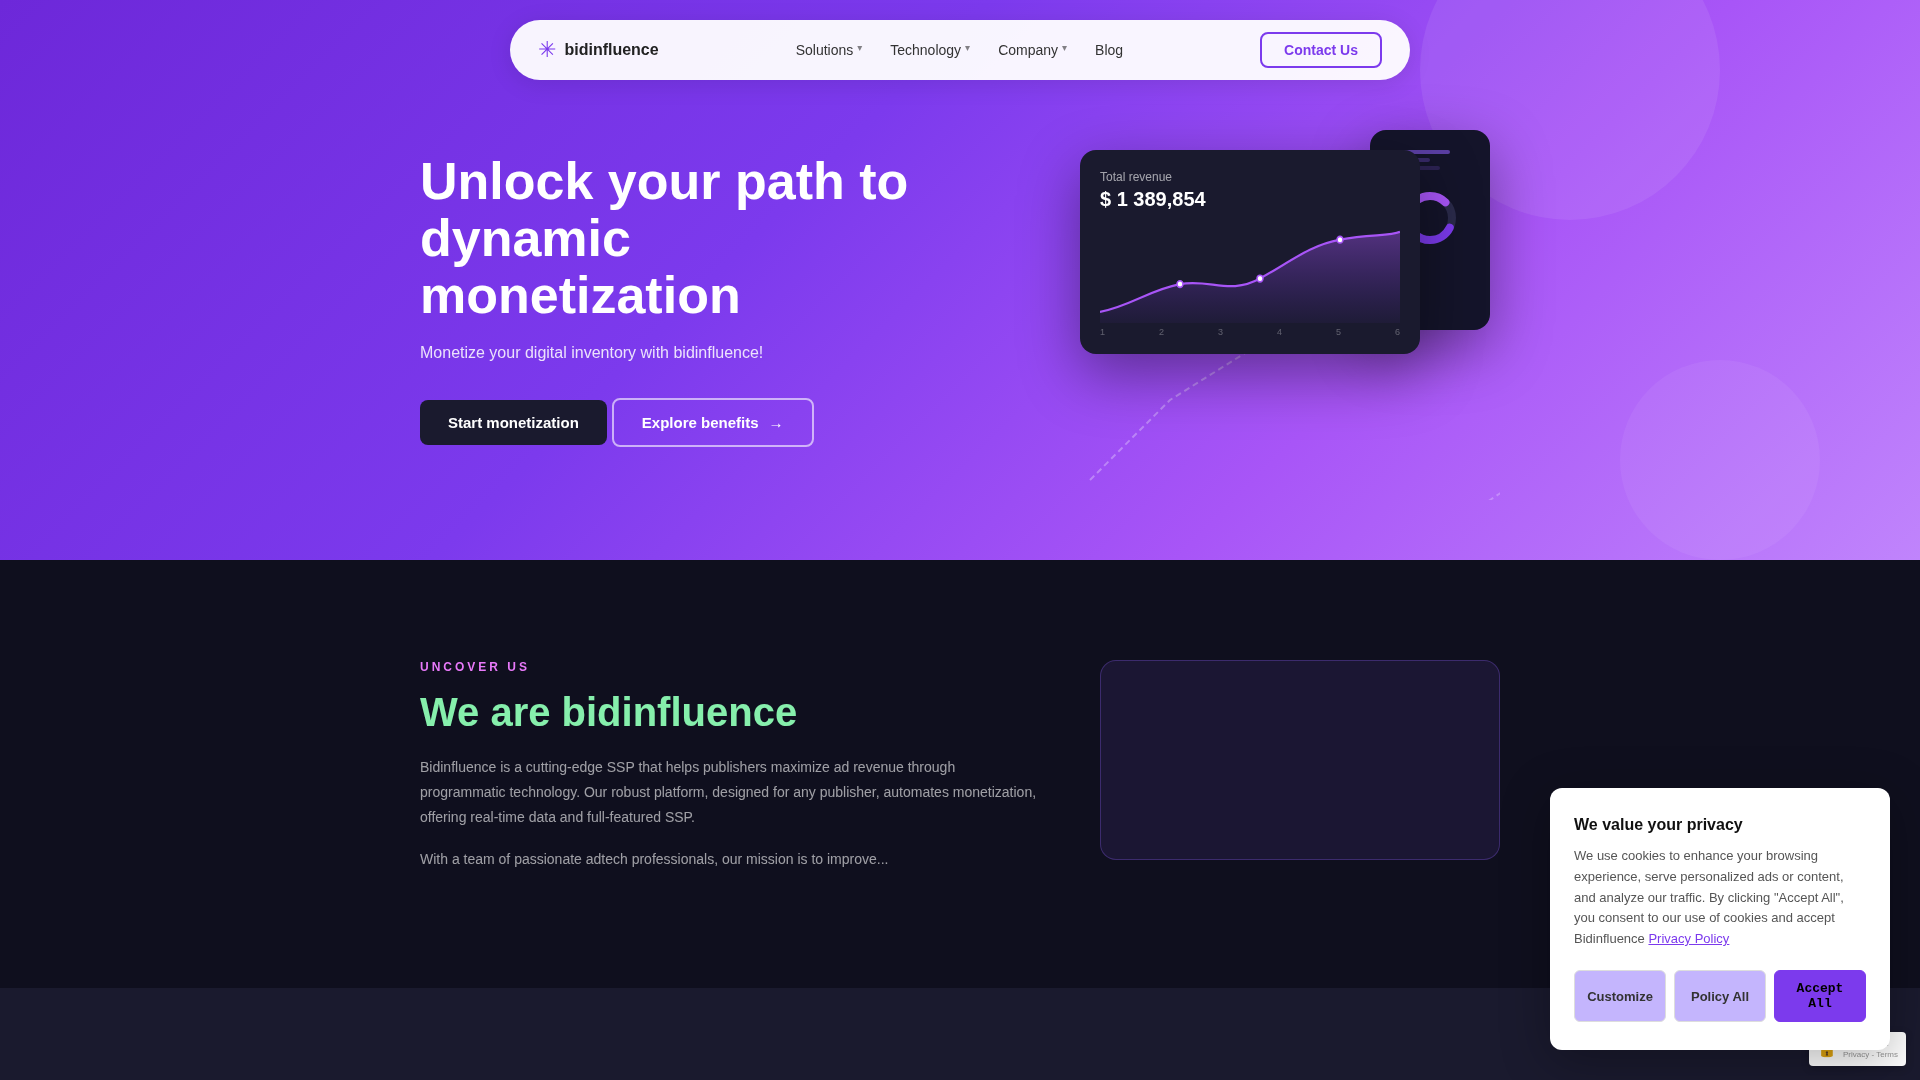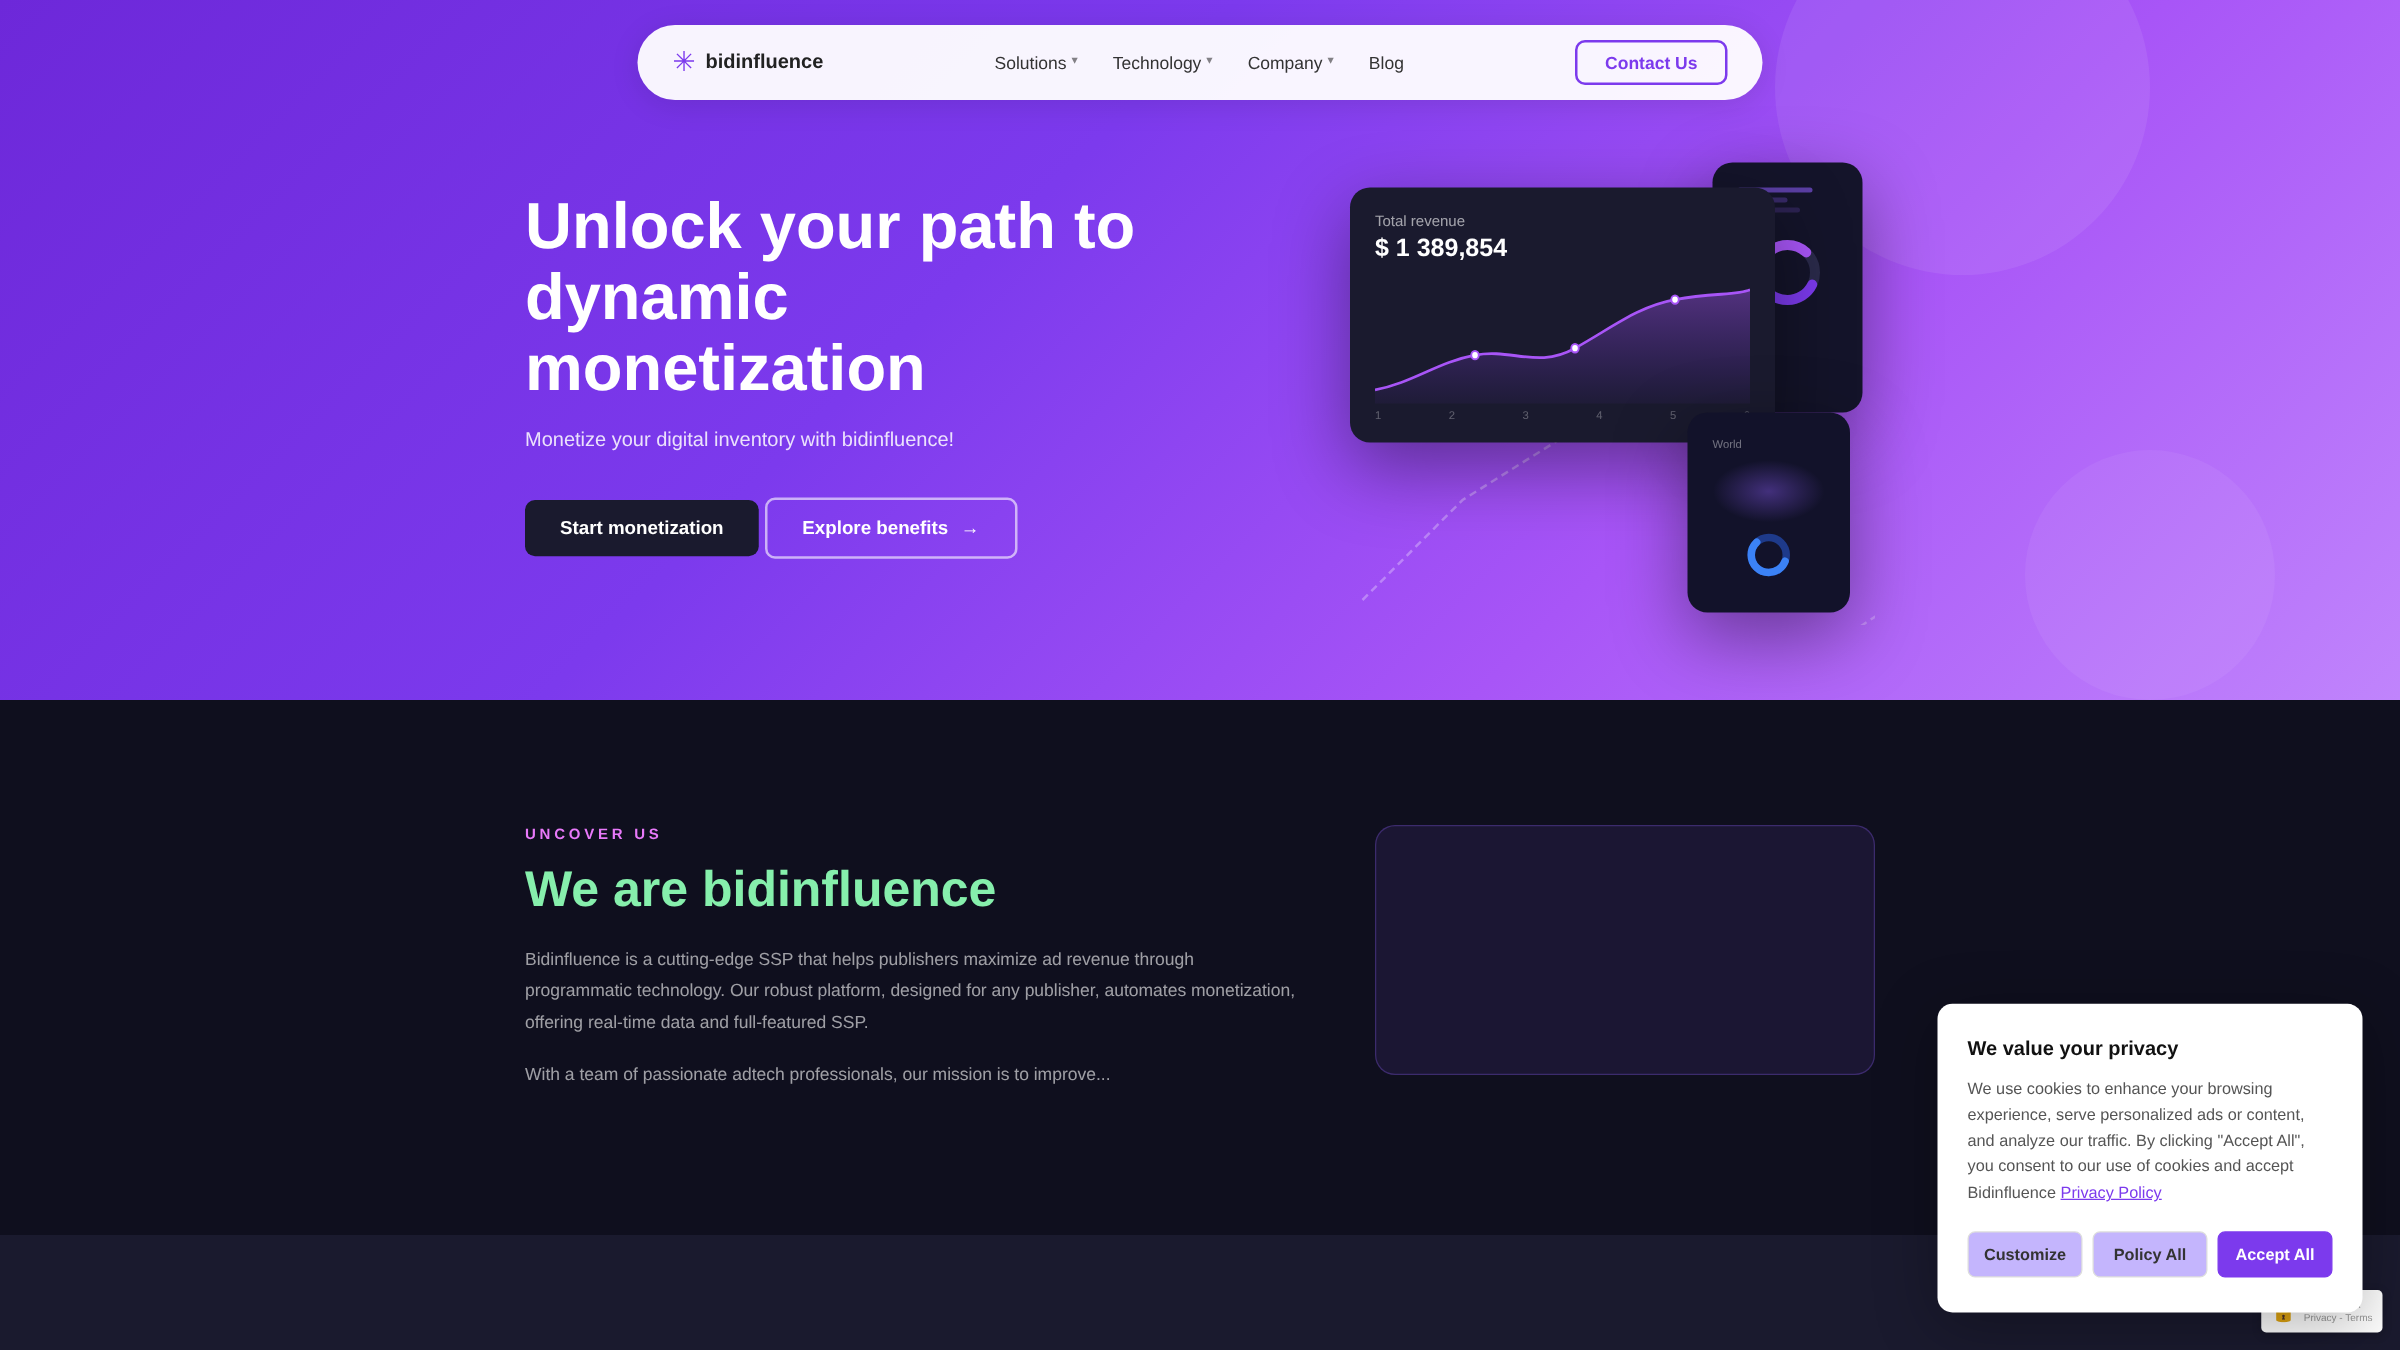--- a/index.html
+++ b/index.html
@@ -80,21 +80,21 @@
     }
     .cookie-title { font-size: 16px; font-weight: 700; color: #111; margin-bottom: 12px; }
     .cookie-text { font-size: 13px; color: #555; line-height: 1.6; margin-bottom: 20px; }
     .cookie-link { color: #7c3aed; text-decoration: underline; cursor: pointer; }
     .cookie-buttons { display: flex; gap: 8px; }
     .cookie-btn {
       flex: 1; padding: 10px 8px; font-size: 13px; font-weight: 600;
       border-radius: 6px; cursor: pointer; border: 1px solid #ddd; background: #c4b5fd; color: #333;
     }
     .cookie-btn-reject { border-color: #ddd; }
-    .cookie-btn-accept { background: #7c3aed; color: #ffffff; border-color: #7c3aed; }
+    .cookie-btn-accept { background: #7c3aed; color: #000000; border-color: #7c3aed; font-family: Liberation Mono, monospace; }
 
     
     .recaptcha-badge {
       position: fixed; bottom: 14px; right: 14px; background: #fff;
       border-radius: 4px; padding: 6px 8px; font-size: 9px; color: #888;
       box-shadow: 0 2px 8px rgba(0,0,0,0.2); z-index: 998; display: flex; align-items: center; gap: 6px;
     }
     .recaptcha-logo { font-size: 16px; color: #4285f4; }
   </style>
 </head>
@@ -190,32 +190,20 @@
 
         <div class="donut-container">
           <svg width="60" height="60" viewBox="0 0 60 60">
             <circle cx="30" cy="30" r="22" fill="none" stroke="#2a2a4a" stroke-width="8"></circle>
             <circle cx="30" cy="30" r="22" fill="none" stroke="#7c3aed" stroke-width="8" stroke-dasharray="80 58" stroke-dashoffset="-10" stroke-linecap="round"></circle>
             <circle cx="30" cy="30" r="22" fill="none" stroke="#a855f7" stroke-width="8" stroke-dasharray="30 108" stroke-dashoffset="-90" stroke-linecap="round"></circle>
           </svg>
         </div>
       </div>
 
-      <div class="dashboard-card dashboard-third">
-
-        <div style="font-size:9px;color:rgba(255,255,255,0.4);margin-bottom:4px;">World</div>
-        <div class="world-map-placeholder"></div>
-
-        <div style="display:flex;justify-content:center;margin-top:6px;">
-          <svg width="40" height="40" viewBox="0 0 40 40">
-            <circle cx="20" cy="20" r="14" fill="none" stroke="#1e3a8a" stroke-width="6"></circle>
-            <circle cx="20" cy="20" r="14" fill="none" stroke="#3b82f6" stroke-width="6" stroke-dasharray="50 38" stroke-dashoffset="-5" stroke-linecap="round"></circle>
-          </svg>
-        </div>
-      </div>
     </div>
   </div>
 </section>
 
 <section class="about-section">
   <div class="about-container">
     <div class="about-content">
       <div class="section-tag">UNCOVER US</div>
       <h2 class="section-title">We are bidinfluence</h2>
       <p class="section-text">Bidinfluence is a cutting-edge SSP that helps publishers maximize ad revenue through programmatic technology. Our robust platform, designed for any publisher, automates monetization, offering real-time data and full-featured SSP.</p>

